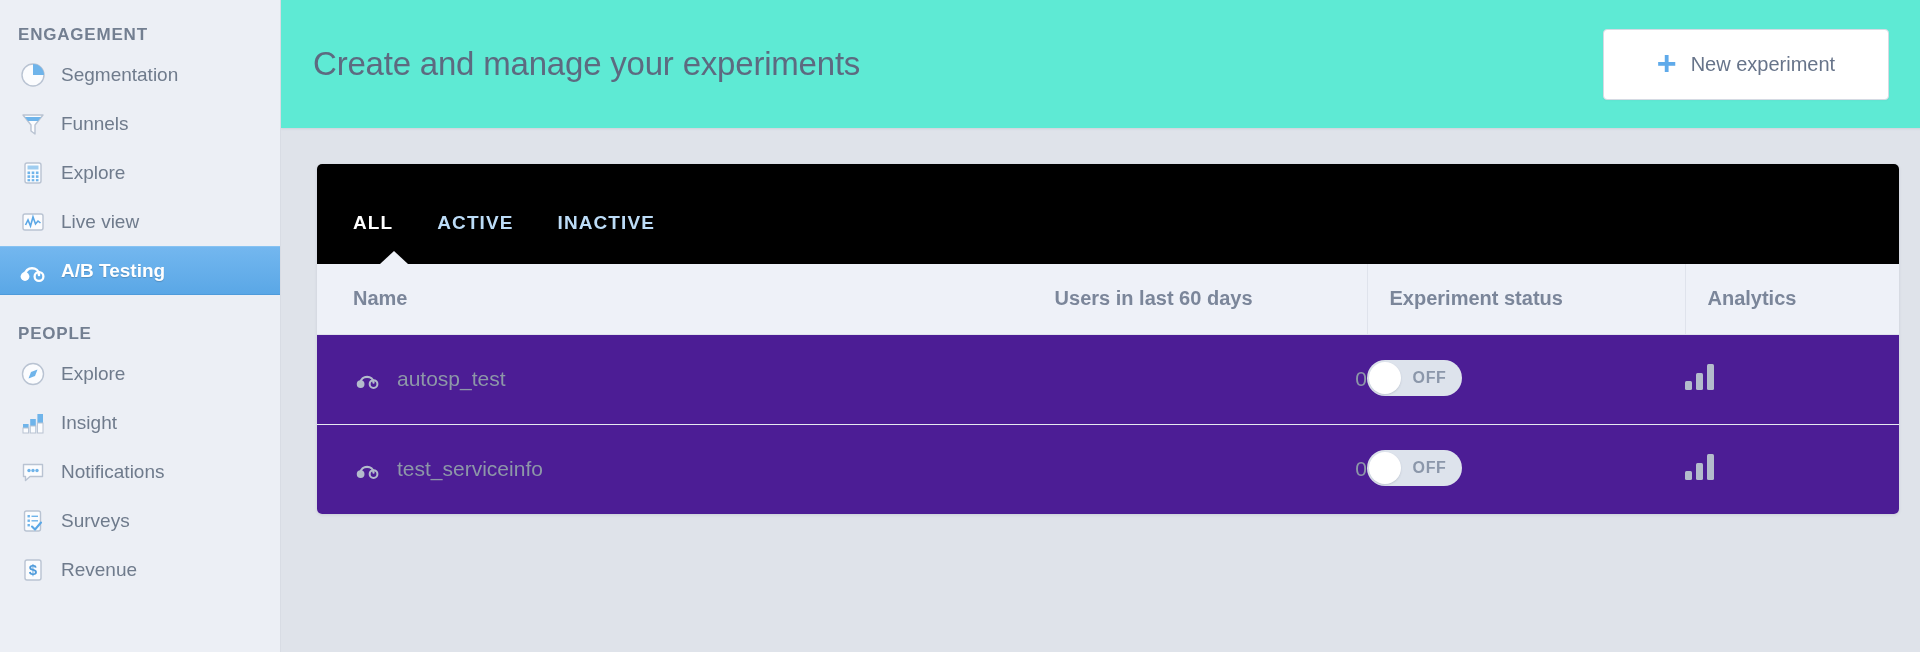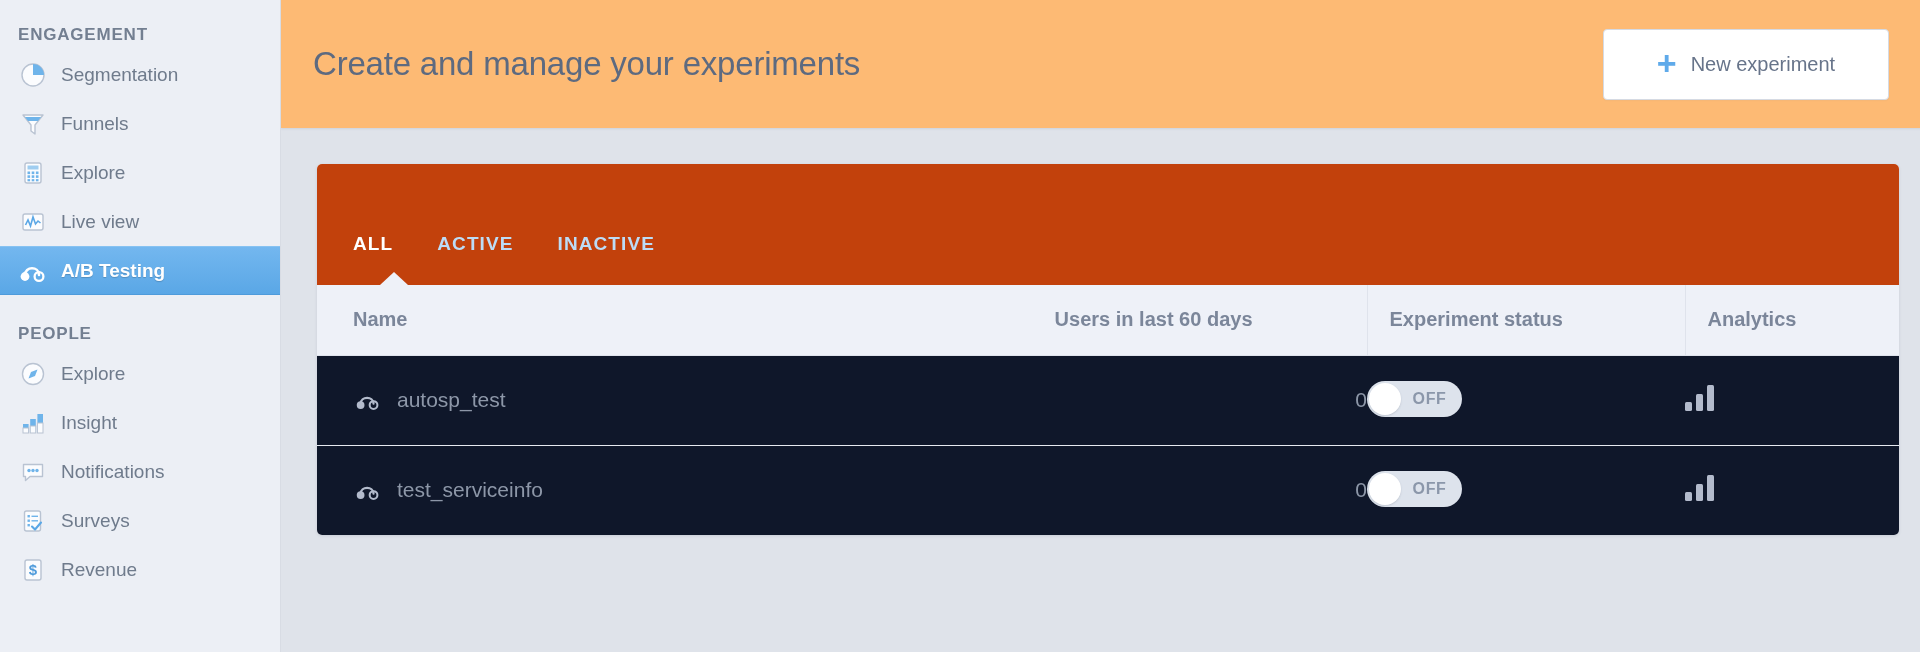--- a/index.html
+++ b/index.html
@@ -53,21 +53,21 @@
     font-weight: bold;
     text-shadow: 0 1px 1px rgba(0,0,0,0.18);
     border-top: 1px solid #86c2f2;
     border-bottom: 1px solid #4e9bdb;
   }
 
   
   .main { flex: 1 1 auto; position: relative; height: 652px; background: #dfe3ea; }
   .page-header {
     height: 128px;
-    background: #fdba74;
+    background: #5eead4;
     box-shadow: 0 1px 2px rgba(90,100,120,0.13);
     display: flex;
     align-items: center;
     padding: 0 32px 0 32px;
     position: relative;
     z-index: 2;
   }
   .page-title {
     font-size: 33px;
     color: #5d6a80;
@@ -99,22 +99,22 @@
   
   .content { padding: 36px 22px 0 36px; }
   .card {
     width: 1582px;
     border-radius: 5px;
     overflow: hidden;
     box-shadow: 0 1px 3px rgba(100,110,130,0.18);
     background: #fff;
   }
   .tabbar {
-    height: 121px;
-    background: #c2410c;
+    height: 100px;
+    background: #000000;
     display: flex;
     align-items: flex-end;
     padding: 0 0 0 36px;
     position: relative;
   }
   .tab {
     font-size: 19px;
     font-weight: bold;
     letter-spacing: 1.1px;
     color: #bcdcf7;
@@ -143,21 +143,21 @@
     border-bottom: 1px solid #dfe3ec;
     vertical-align: middle;
   }
   th.col-name   { width: 660px; padding-left: 36px !important; }
   th.col-users  { width: 390px; text-align: right !important; padding-right: 114px !important; }
   th.col-status { width: 318px; border-left: 1px solid #dfe3ec; padding-left: 22px !important; }
   th.col-an     { width: 240px; border-left: 1px solid #dfe3ec; padding-left: 22px !important; }
 
   table.exp-table tbody td {
     height: 90px;
-    background: #0f172a;
+    background: #4c1d95;
     border-bottom: 1px solid #e6e9f0;
     font-size: 21px;
     color: #8d97a8;
     vertical-align: middle;
     padding: 0;
   }
   tbody tr:last-child td { border-bottom: none; }
   .name-cell { display: flex; align-items: center; padding-left: 36px; }
   .name-cell .ab-icon { margin-right: 14px; flex: 0 0 30px; display:flex; }
   .users-cell { text-align: right; padding-right: 114px; font-size: 21px; color: #8d97a8; }

